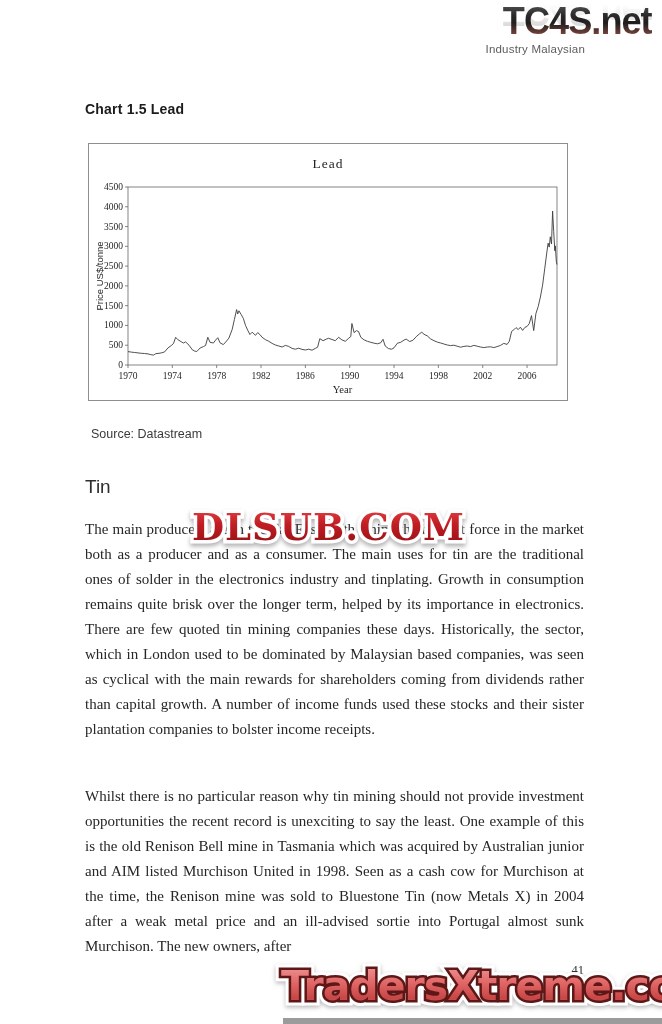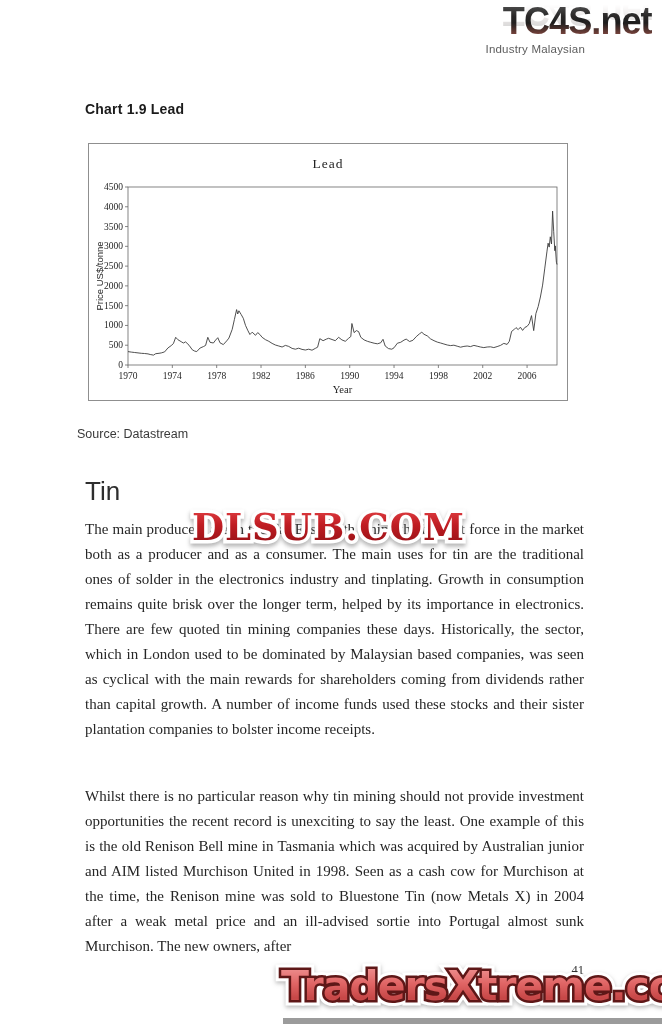--- a/index.html
+++ b/index.html
@@ -44,28 +44,28 @@
     position:absolute; left:88px; top:143px; width:478px; height:256px;
     border:1px solid #8f8f8f; background:#fff;
   }
   .chart-box svg{display:block;}
   .svg-tick{font-family:"Liberation Serif", serif; font-size:9.5px; fill:#1f1f1f;}
   .svg-title{font-family:"Liberation Serif", serif; font-size:13.5px; fill:#1f1f1f; letter-spacing:1px;}
   .svg-xlabel{font-family:"Liberation Serif", serif; font-size:10.5px; fill:#1f1f1f;}
   .svg-ylabel{font-family:"Liberation Sans", sans-serif; font-size:9.5px; fill:#1f1f1f;}
   
   .source-line{
-    position:absolute; left:77px; top:427px;
+    position:absolute; left:91px; top:427px;
     font-family:"Liberation Sans", sans-serif;
     font-size:12.5px; color:#3a3a3a;
   }
   .section-heading{
     position:absolute; left:85px; top:476px;
     font-family:"Liberation Sans", sans-serif;
-    font-size:26px; color:#2e2e2e; font-weight:normal; margin:0;
+    font-size:19px; color:#2e2e2e; font-weight:normal; margin:0;
   }
   .body-para{
     position:absolute; left:85px; width:499px;
     font-size:15px; line-height:25px; color:#262626;
     text-align:justify; margin:0;
   }
   .para-1{top:517px;}
   .para-2{top:784px;}
   .page-number{
     position:absolute; top:963px; left:520px; width:64px; text-align:right;
@@ -106,21 +106,21 @@
 <body>
 
 <div class="page">
 
   <div class="logo-wrap">
     <span class="logo-text">TC4S.net</span>
     <span class="logo-reflection">TC4S.net</span>
   </div>
   <div class="header-subtitle">Industry Malaysian</div>
 
-  <div class="chart-heading">Chart 1.9 Lead</div>
+  <div class="chart-heading">Chart 1.5 Lead</div>
 
   <div class="chart-box">
     <svg id="chart-svg" width="478" height="256" viewBox="0 0 478 256">
         <rect x="39" y="43" width="429" height="178" fill="none" stroke="#666" stroke-width="0.8"></rect>
         <line x1="36" y1="221" x2="39" y2="221" stroke="#666" stroke-width="0.8"></line>
         <text x="34" y="224" text-anchor="end" class="svg-tick">0</text>
         <line x1="36" y1="201.22222222222223" x2="39" y2="201.22222222222223" stroke="#666" stroke-width="0.8"></line>
         <text x="34" y="204.22222222222223" text-anchor="end" class="svg-tick">500</text>
         <line x1="36" y1="181.44444444444446" x2="39" y2="181.44444444444446" stroke="#666" stroke-width="0.8"></line>
         <text x="34" y="184.44444444444446" text-anchor="end" class="svg-tick">1000</text>

